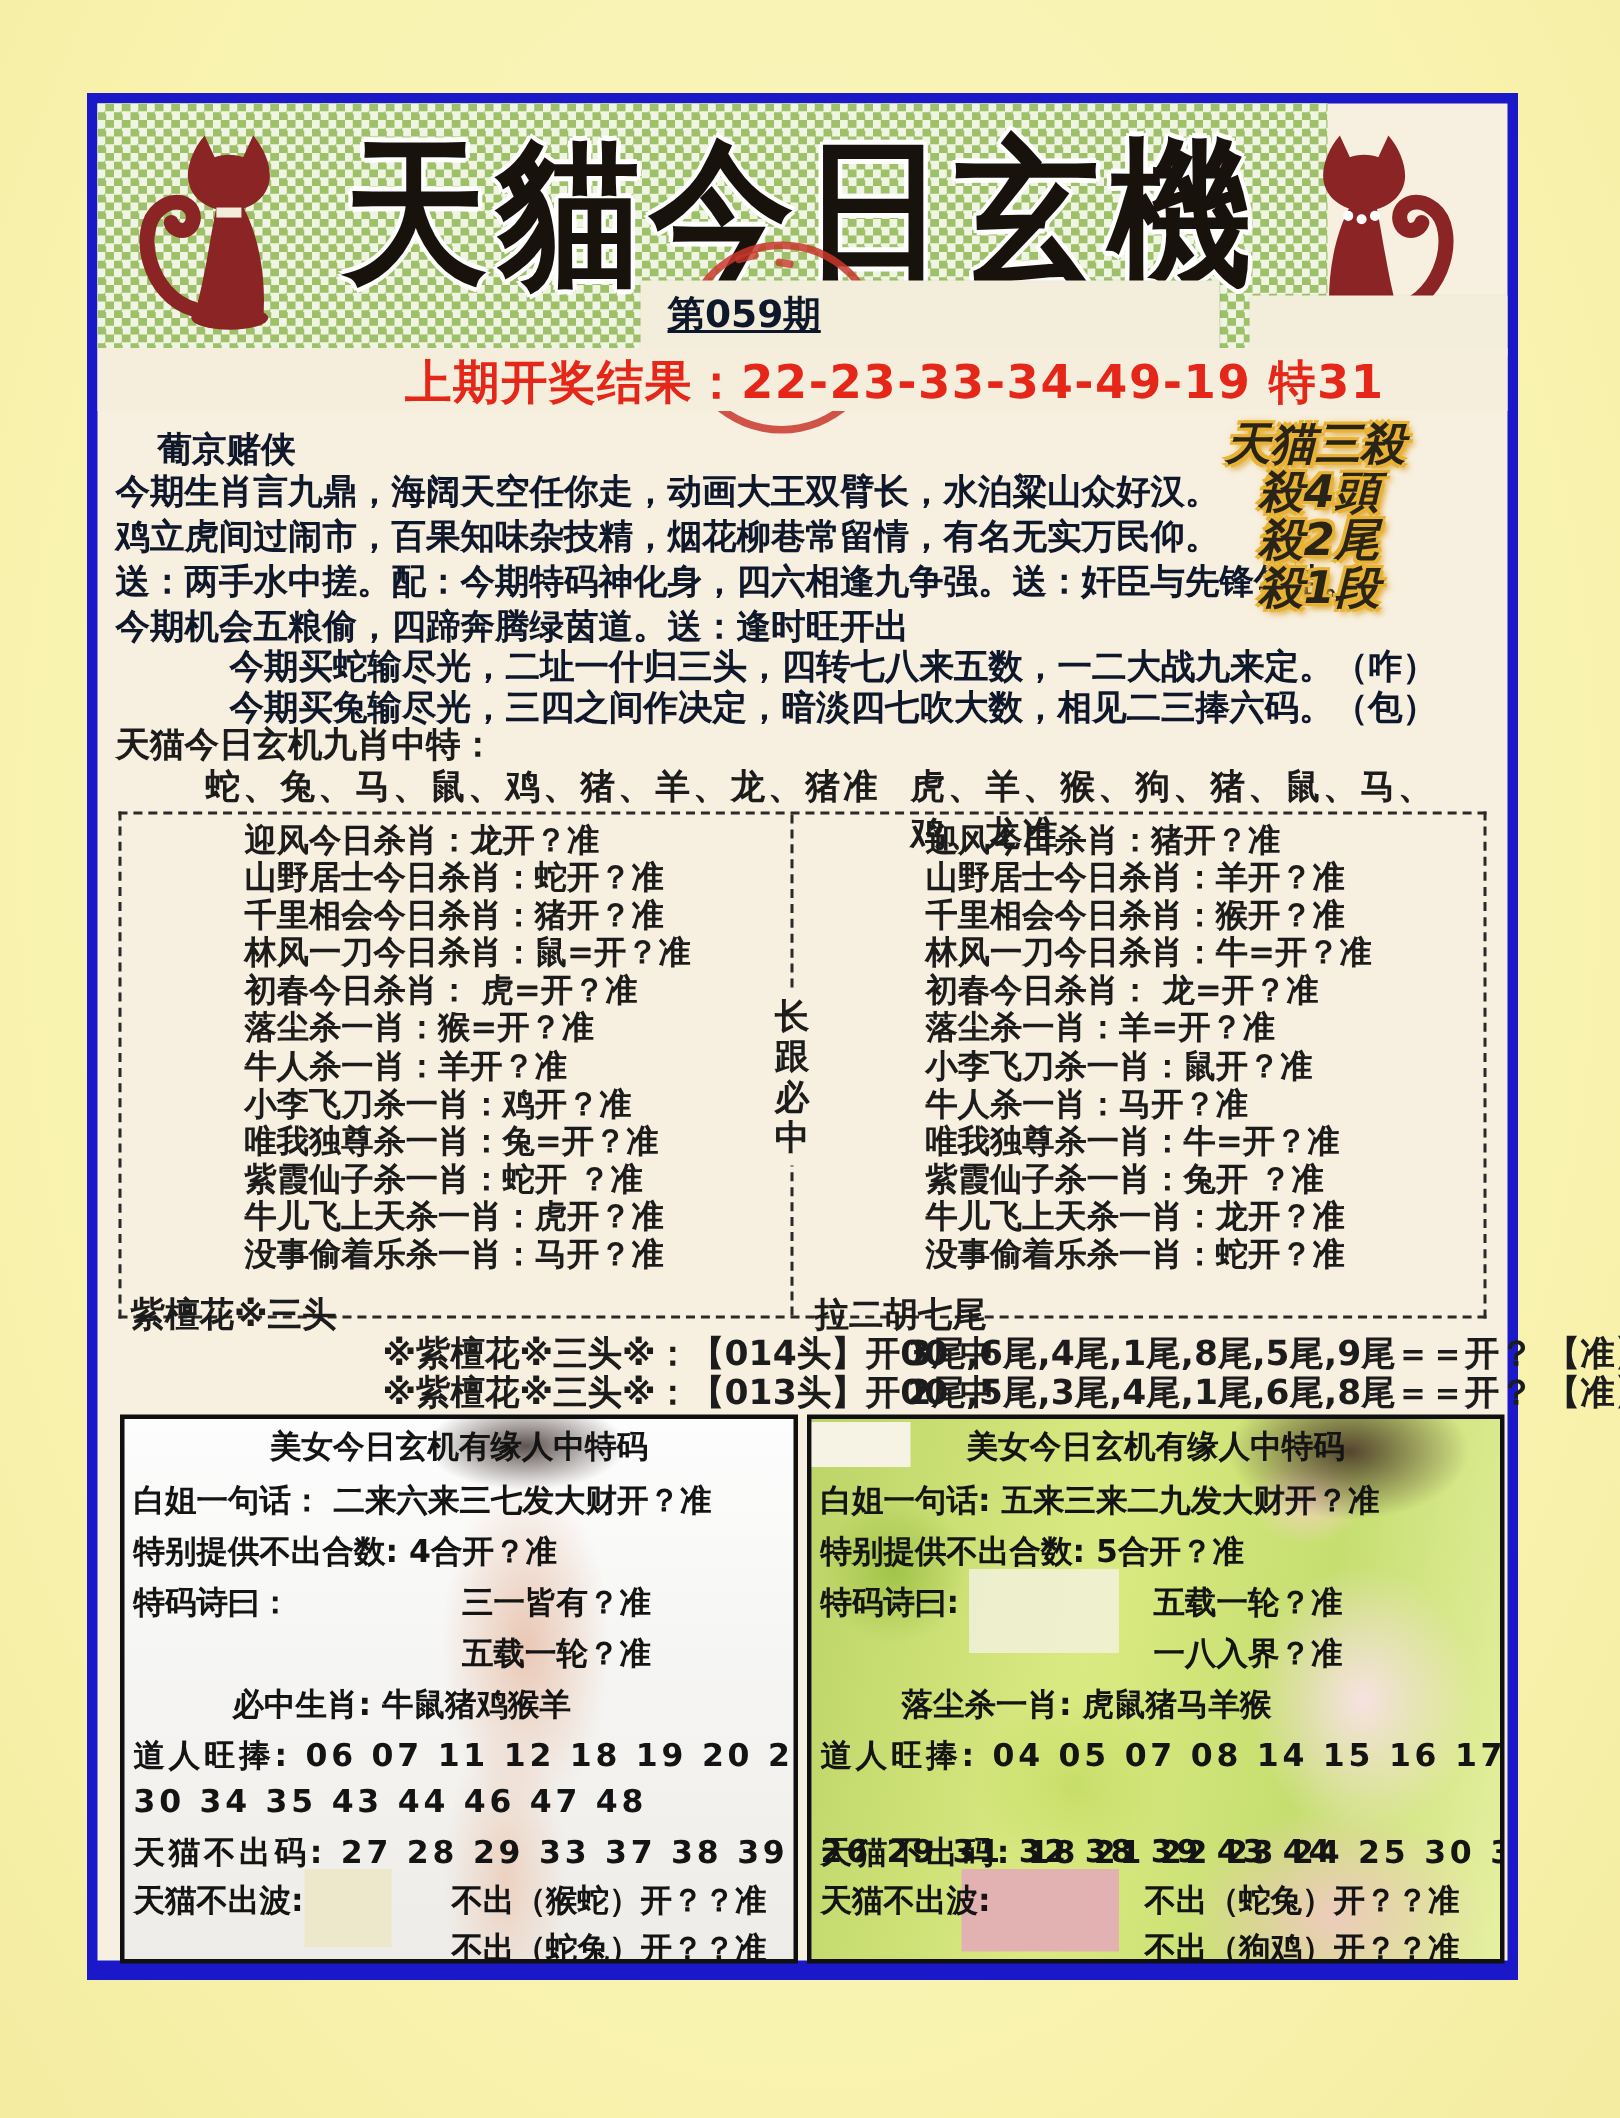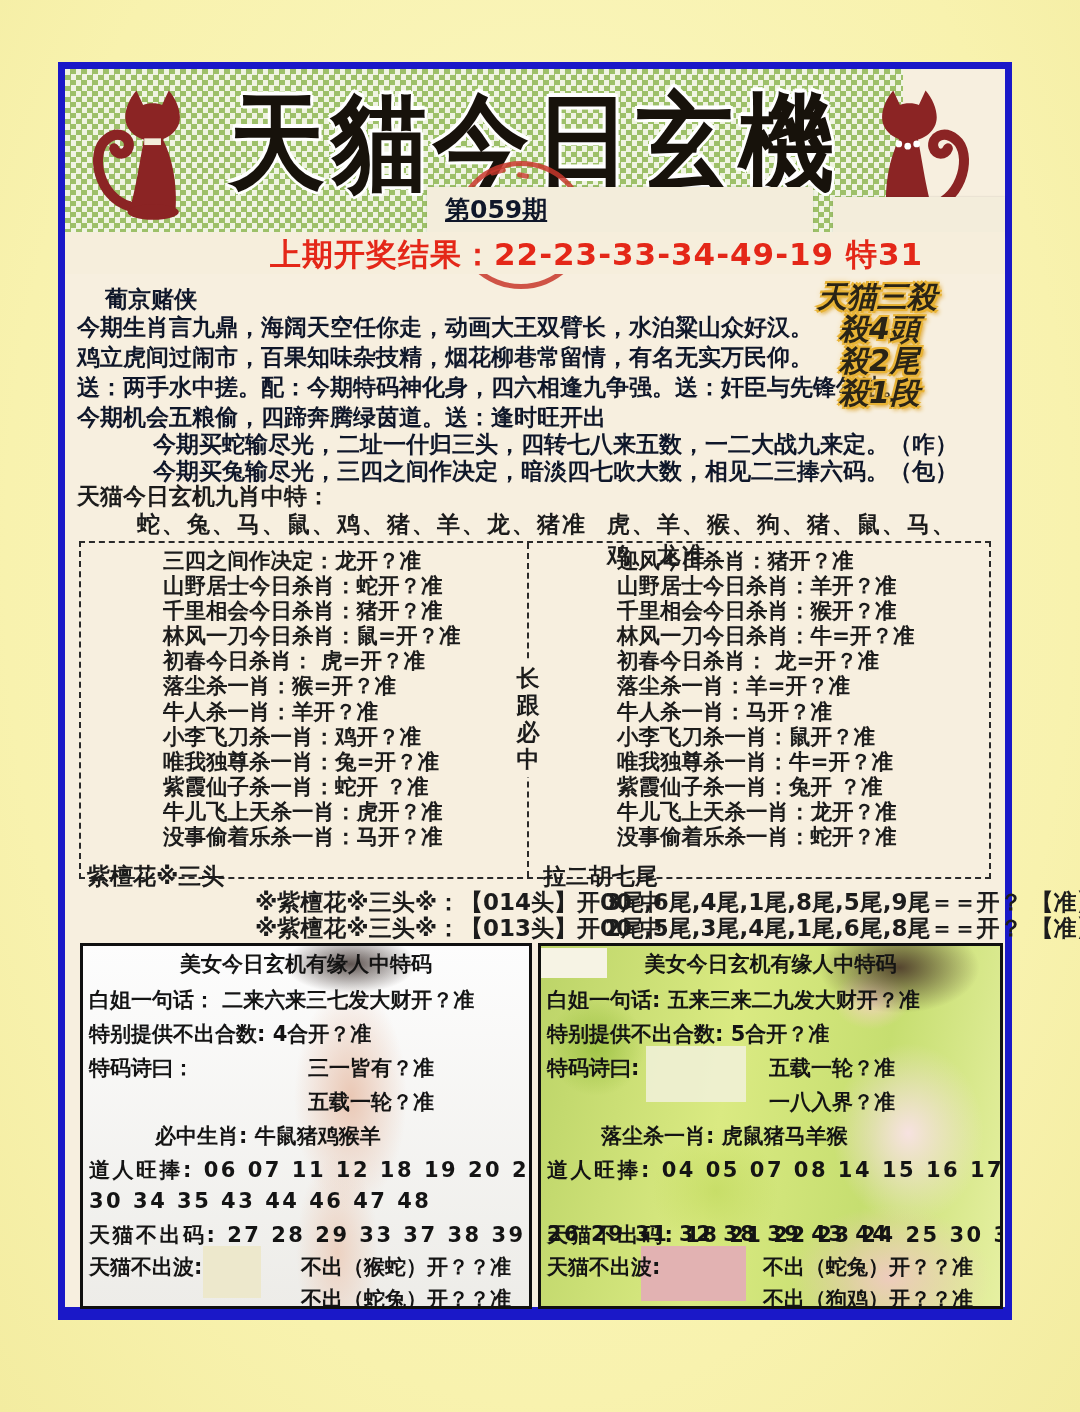--- a/index.html
+++ b/index.html
@@ -14,21 +14,20 @@
     box-sizing:border-box;border:7px solid #1A18C8;border-bottom-width:13px;
     background:#F7EFDF;
   }
   
   .header{
     position:absolute;left:0;top:0;width:820px;height:163px;
     background-color:#EFF3E0;
     background-image:conic-gradient(#9DC069 25%, #F0F4E3 0 50%, #9DC069 0 75%, #F0F4E3 0);
     background-size:11px 11px;
     overflow:visible;
-    padding-left:18px;
   }
   .main-title{
     position:absolute;left:120px;top:4px;width:700px;text-align:center;
     font-family:"DejaVu Serif","Liberation Serif",serif;
     font-size:96px;font-weight:bold;color:#17120B;letter-spacing:6px;white-space:nowrap;
     text-shadow:-3px 0 0 #fff,3px 0 0 #fff,0 -3px 0 #fff,0 3px 0 #fff,
                 -2px -2px 0 #fff,2px 2px 0 #fff,-2px 2px 0 #fff,2px -2px 0 #fff;
     transform:scaleY(1.1);transform-origin:top;
   }
   .cat{position:absolute;width:110px;height:145px;top:8px;}
@@ -176,21 +175,21 @@
     <div data-name="sansha-line">殺2尾</div>
     <div data-name="sansha-line">殺1段</div>
   </div>
 
   <div class="jx-title" data-name="jiuxiao-title">天猫今日玄机九肖中特：</div>
   <div class="jx-left" data-name="jiuxiao-left-list">蛇、兔、马、鼠、鸡、猪、羊、龙、猪准</div>
   <div class="jx-right" data-name="jiuxiao-right-list">虎、羊、猴、狗、猪、鼠、马、鸡、龙准</div>
 
   <div class="dashed" data-name="shaxiao-box">
     <div class="sx-col sx-l" data-name="shaxiao-left-column">
-      <div data-name="shaxiao-line">三四之间作决定：龙开？准</div>
+      <div data-name="shaxiao-line">迎风今日杀肖：龙开？准</div>
       <div data-name="shaxiao-line">山野居士今日杀肖：蛇开？准</div>
       <div data-name="shaxiao-line">千里相会今日杀肖：猪开？准</div>
       <div data-name="shaxiao-line">林风一刀今日杀肖：鼠=开？准</div>
       <div data-name="shaxiao-line">初春今日杀肖：  虎=开？准</div>
       <div data-name="shaxiao-line">落尘杀一肖：猴=开？准</div>
       <div data-name="shaxiao-line">牛人杀一肖：羊开？准</div>
       <div data-name="shaxiao-line">小李飞刀杀一肖：鸡开？准</div>
       <div data-name="shaxiao-line">唯我独尊杀一肖：兔=开？准</div>
       <div data-name="shaxiao-line">紫霞仙子杀一肖：蛇开 ？准</div>
       <div data-name="shaxiao-line">牛儿飞上天杀一肖：虎开？准</div>
@@ -198,22 +197,22 @@
     </div>
     <div class="mid-divider" data-name="column-divider"></div>
     <div class="mid-text" data-name="middle-slogan">长跟必中</div>
     <div class="sx-col sx-r" data-name="shaxiao-right-column">
       <div data-name="shaxiao-line">迎风今日杀肖：猪开？准</div>
       <div data-name="shaxiao-line">山野居士今日杀肖：羊开？准</div>
       <div data-name="shaxiao-line">千里相会今日杀肖：猴开？准</div>
       <div data-name="shaxiao-line">林风一刀今日杀肖：牛=开？准</div>
       <div data-name="shaxiao-line">初春今日杀肖：  龙=开？准</div>
       <div data-name="shaxiao-line">落尘杀一肖：羊=开？准</div>
+      <div data-name="shaxiao-line">小李飞刀杀一肖：鼠开？准</div>
       <div data-name="shaxiao-line">牛人杀一肖：马开？准</div>
-      <div data-name="shaxiao-line">小李飞刀杀一肖：鼠开？准</div>
       <div data-name="shaxiao-line">唯我独尊杀一肖：牛=开？准</div>
       <div data-name="shaxiao-line">紫霞仙子杀一肖：兔开 ？准</div>
       <div data-name="shaxiao-line">牛儿飞上天杀一肖：龙开？准</div>
       <div data-name="shaxiao-line">没事偷着乐杀一肖：蛇开？准</div>
     </div>
   </div>
 
   <div class="zt-title" data-name="zitanhua-title">紫檀花※三头</div>
   <div class="zt-l1" data-name="zitanhua-line">※紫檀花※三头※：【014头】开00 中</div>
   <div class="zt-l2" data-name="zitanhua-line">※紫檀花※三头※：【013头】开00 中</div>

